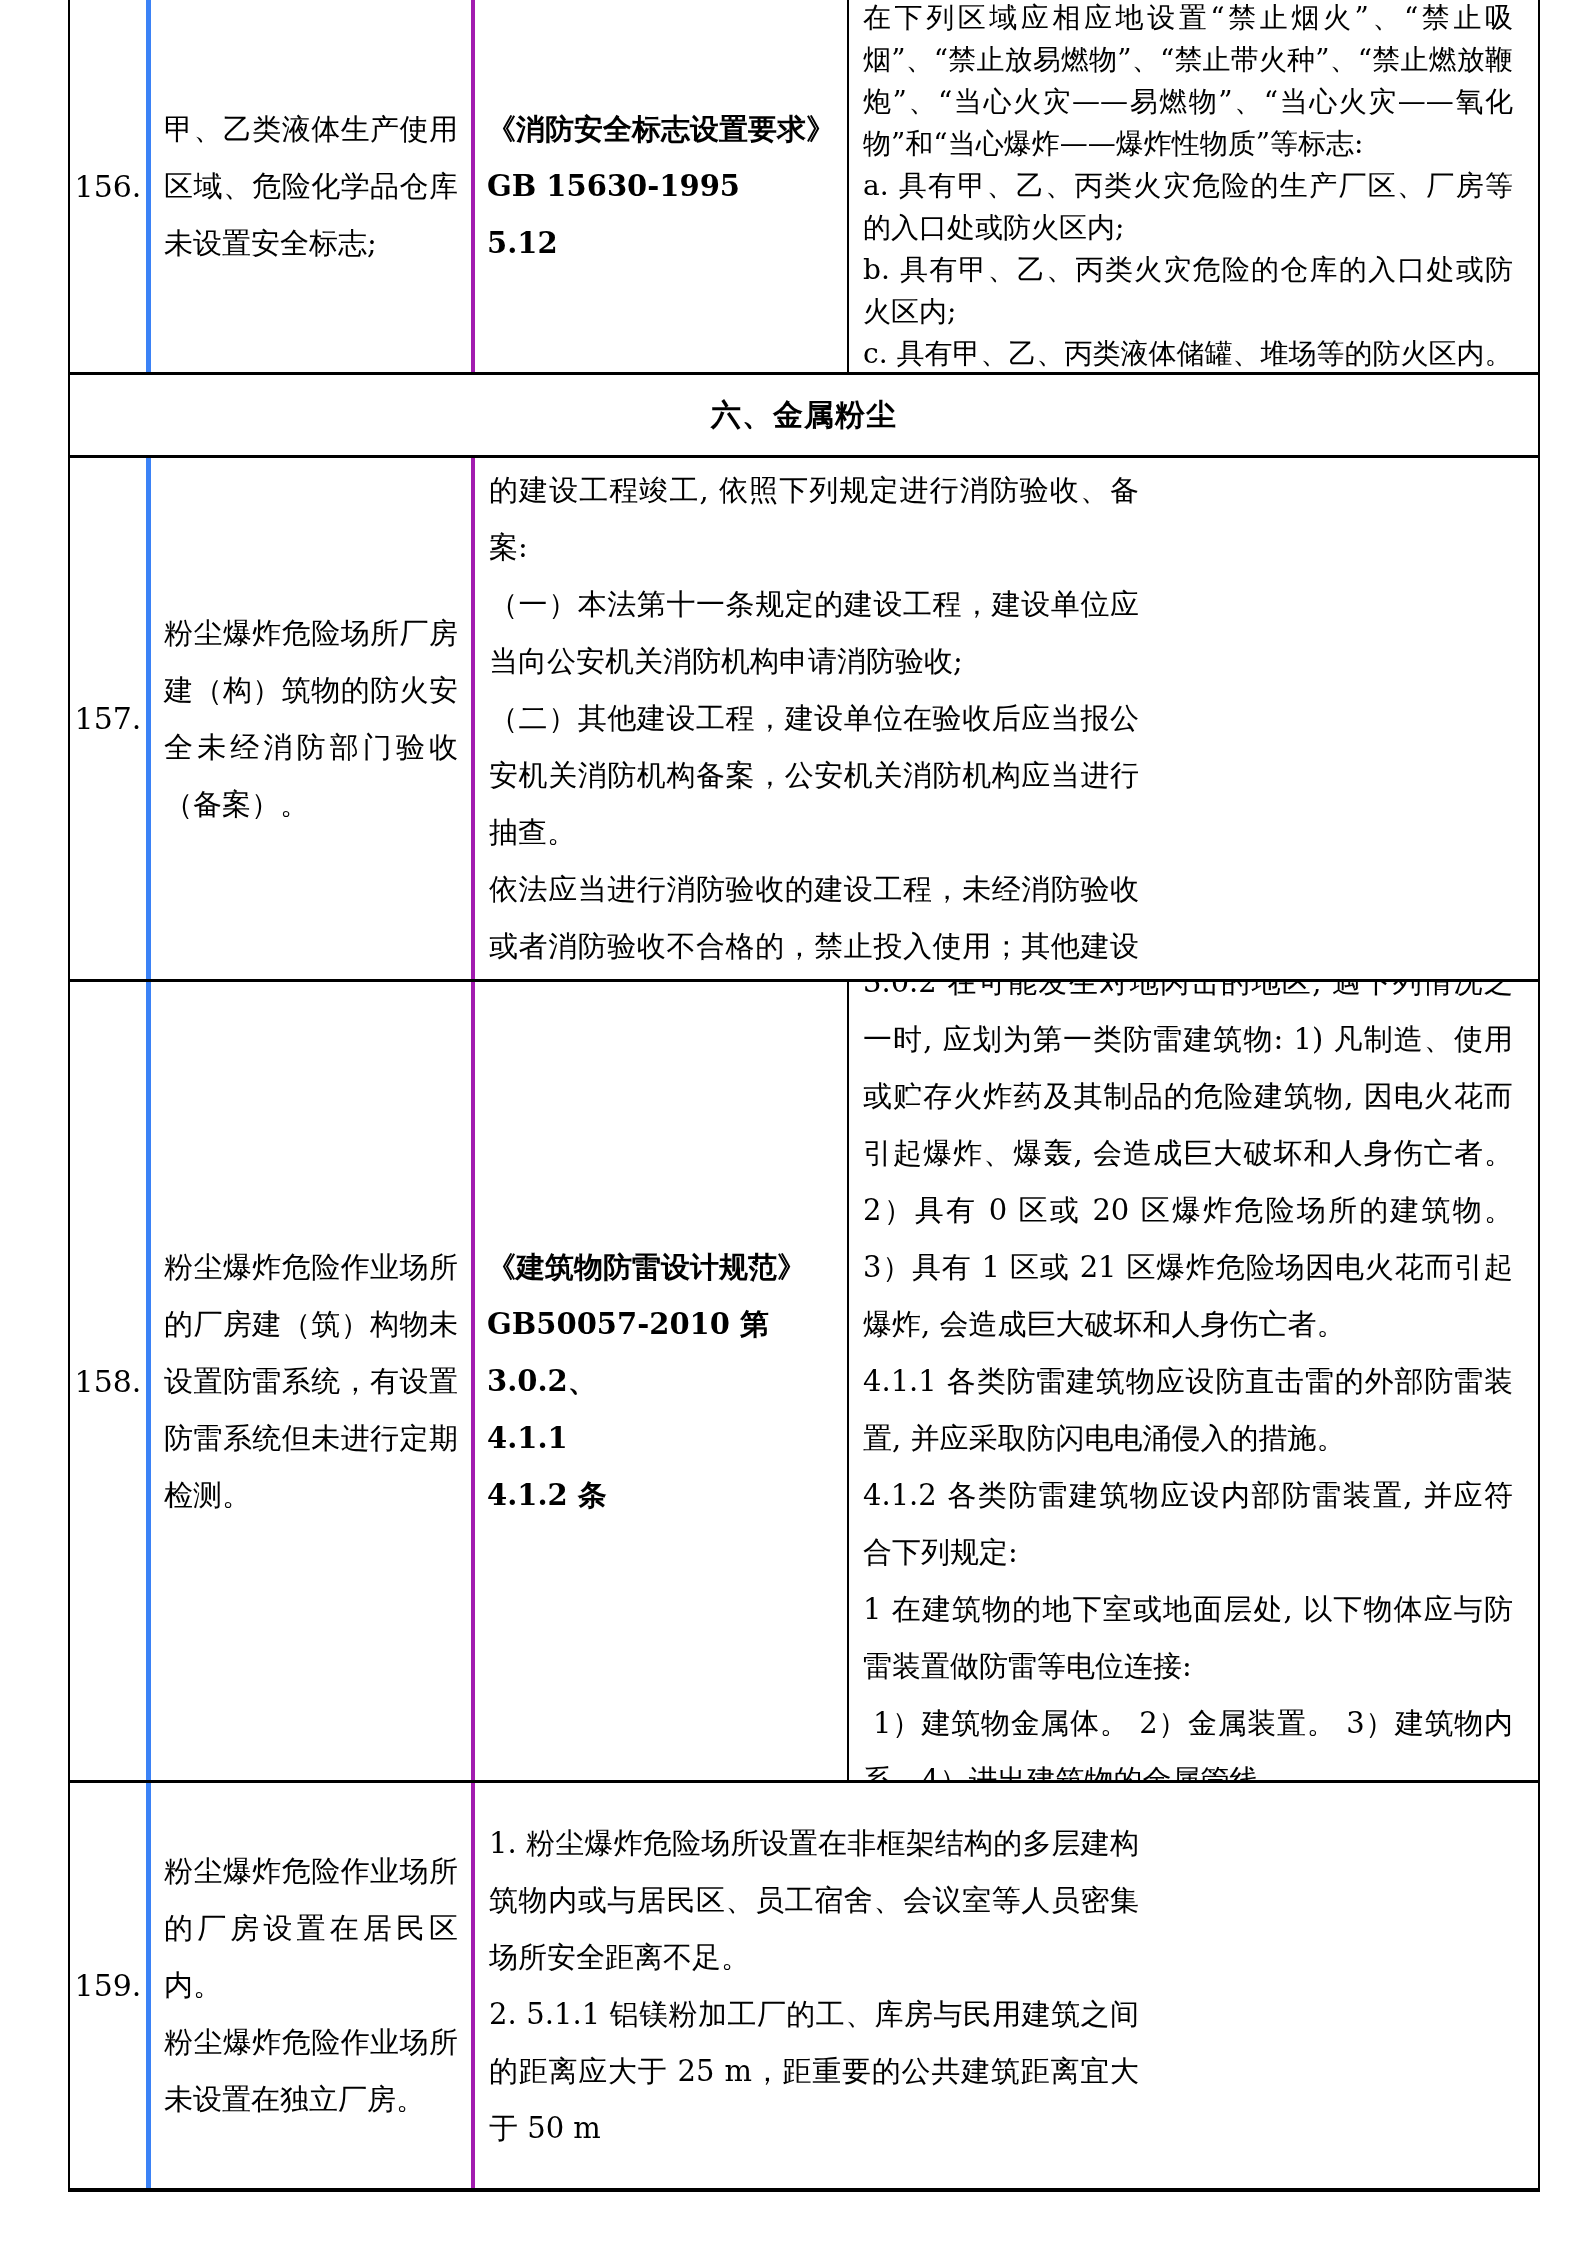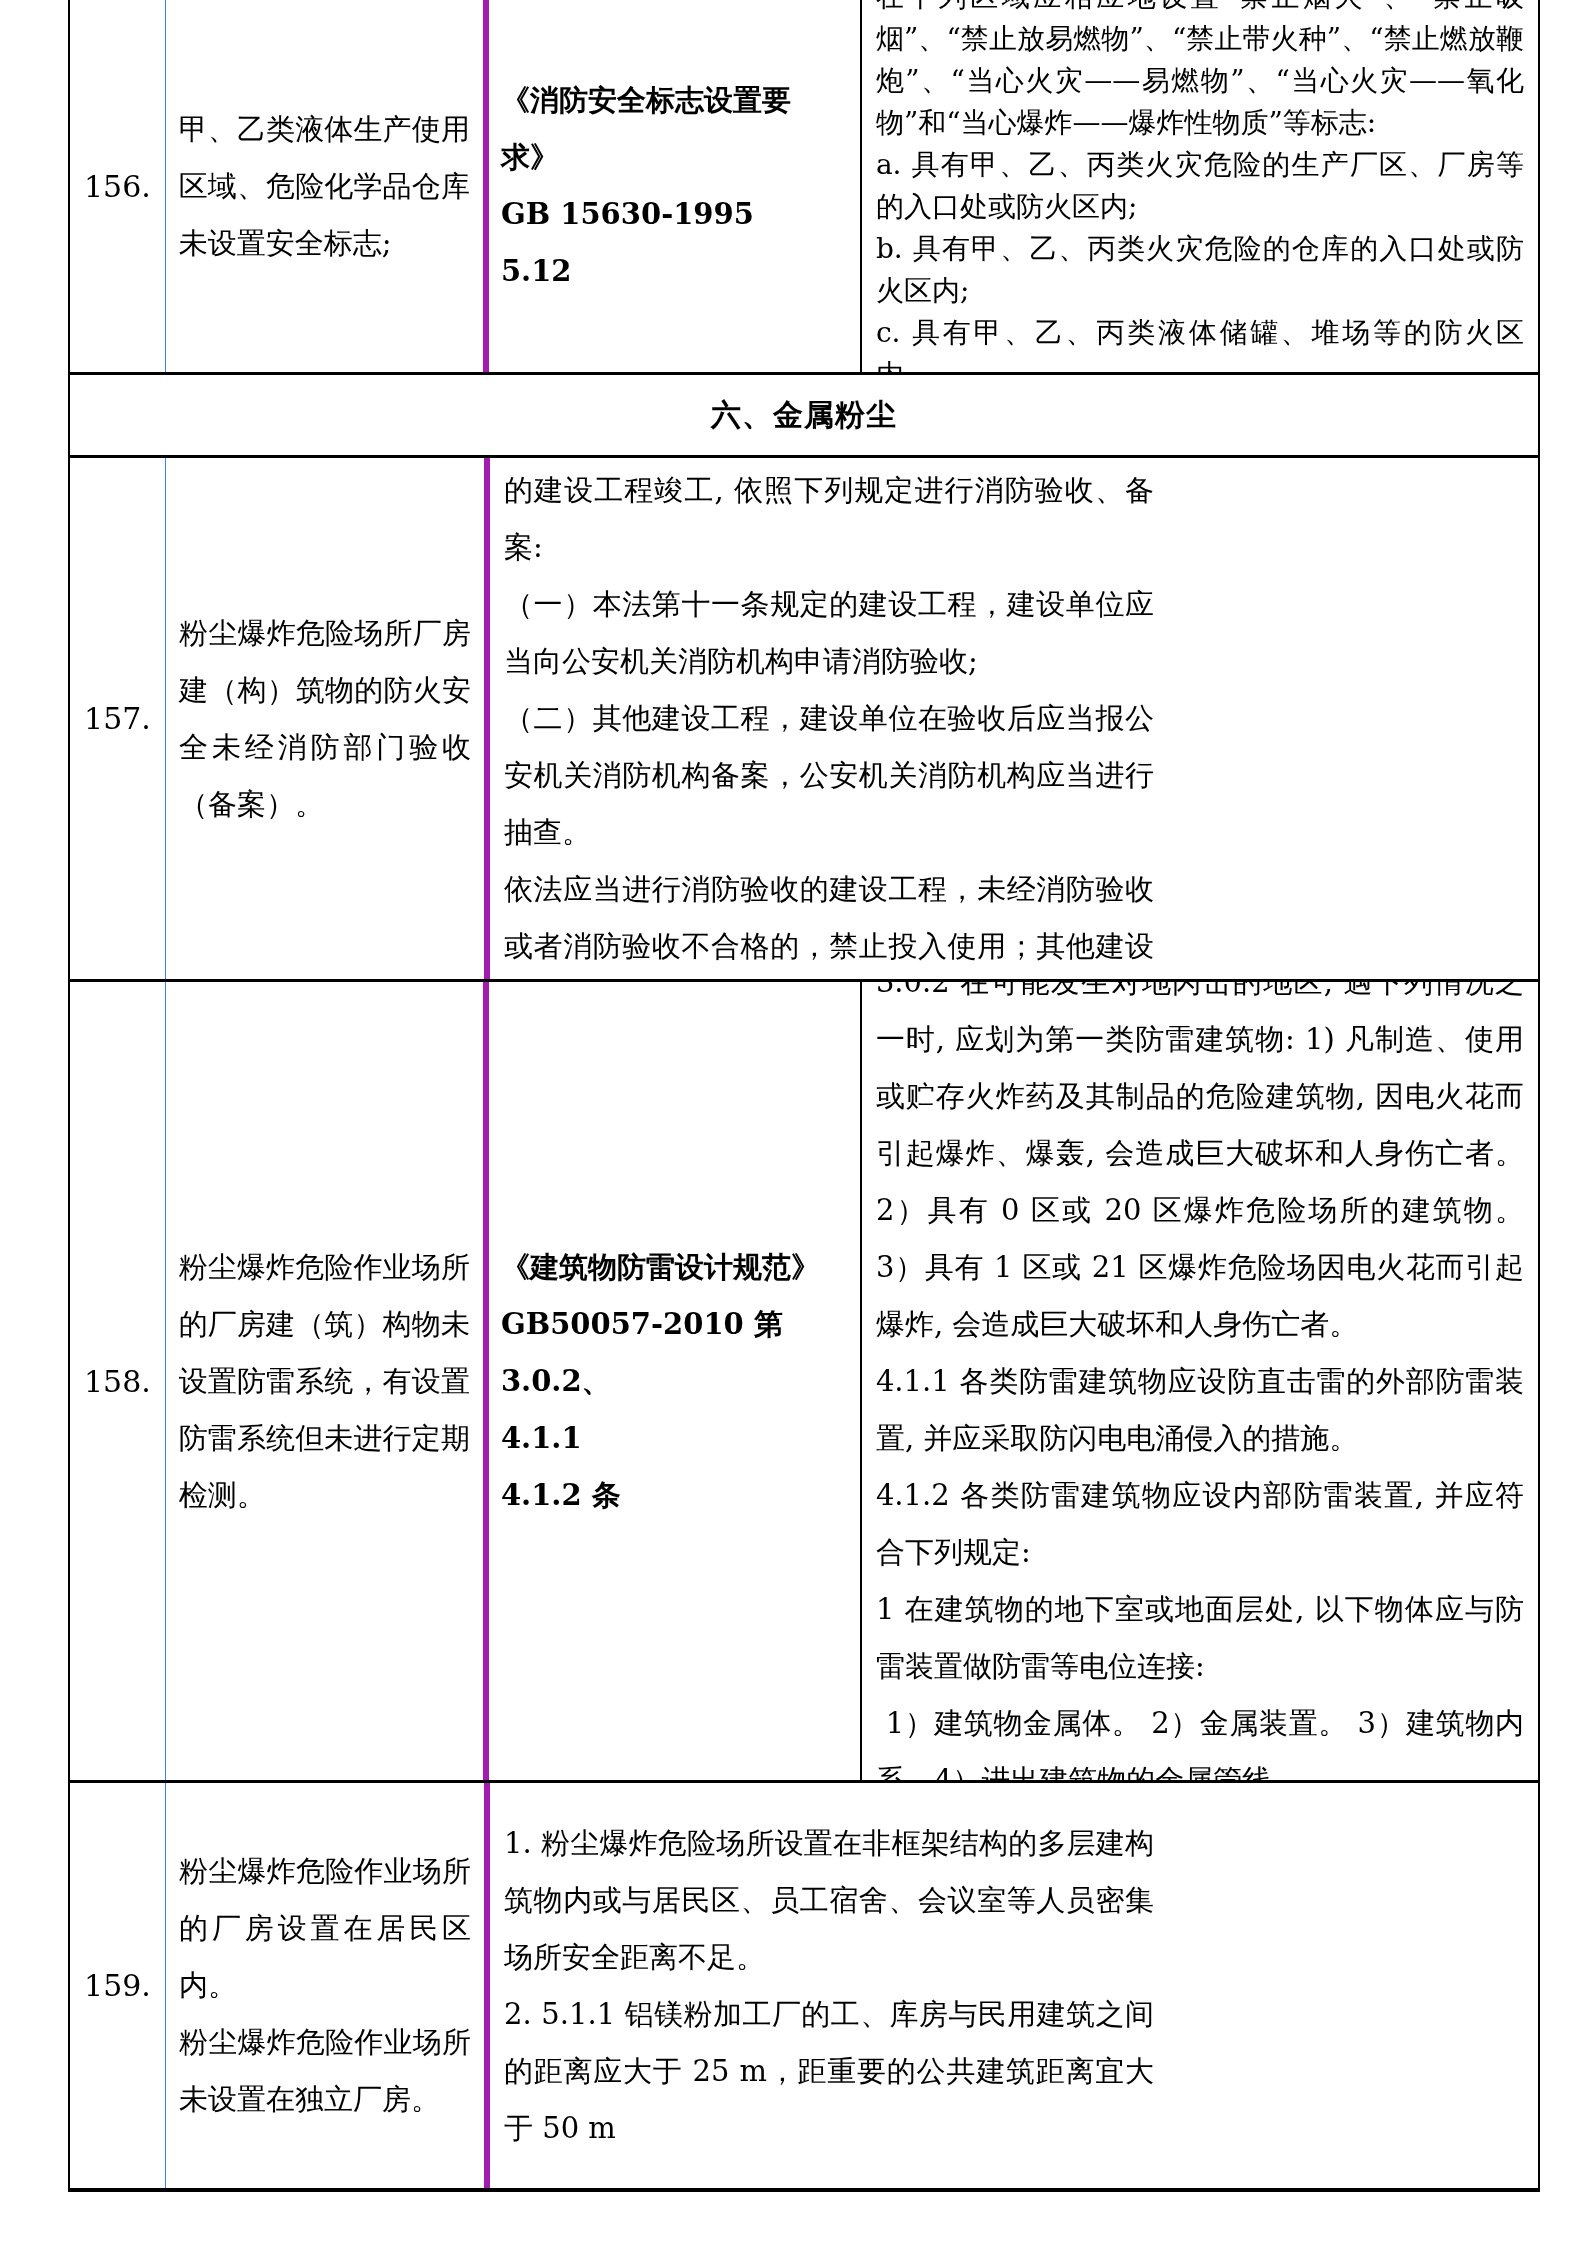--- a/index.html
+++ b/index.html
@@ -41,28 +41,28 @@
     box-sizing: border-box;
     display: flex;
     flex-direction: column;
     justify-content: center;
     font-size: 29px;
     line-height: 57px;
     white-space: pre-wrap;
     overflow: hidden;
   }
   .c-num {
-    width: 96px;
-    border-right: 1px solid #3b82f6;
+    width: 81px;
+    border-right: 5px solid #3b82f6;
     text-align: center;
     font-size: 30px;
   }
   .c-desc {
     width: 324px;
-    border-right: 6px solid #a21caf;
+    border-right: 4px solid #a21caf;
     padding: 14px 13px;
     text-align: justify;
     text-justify: inter-ideograph;
   }
   .c-ref {
     width: 374px;
     border-right: 2px solid #000;
     padding: 0 12px;
     text-align: left;
     font-weight: bold;

